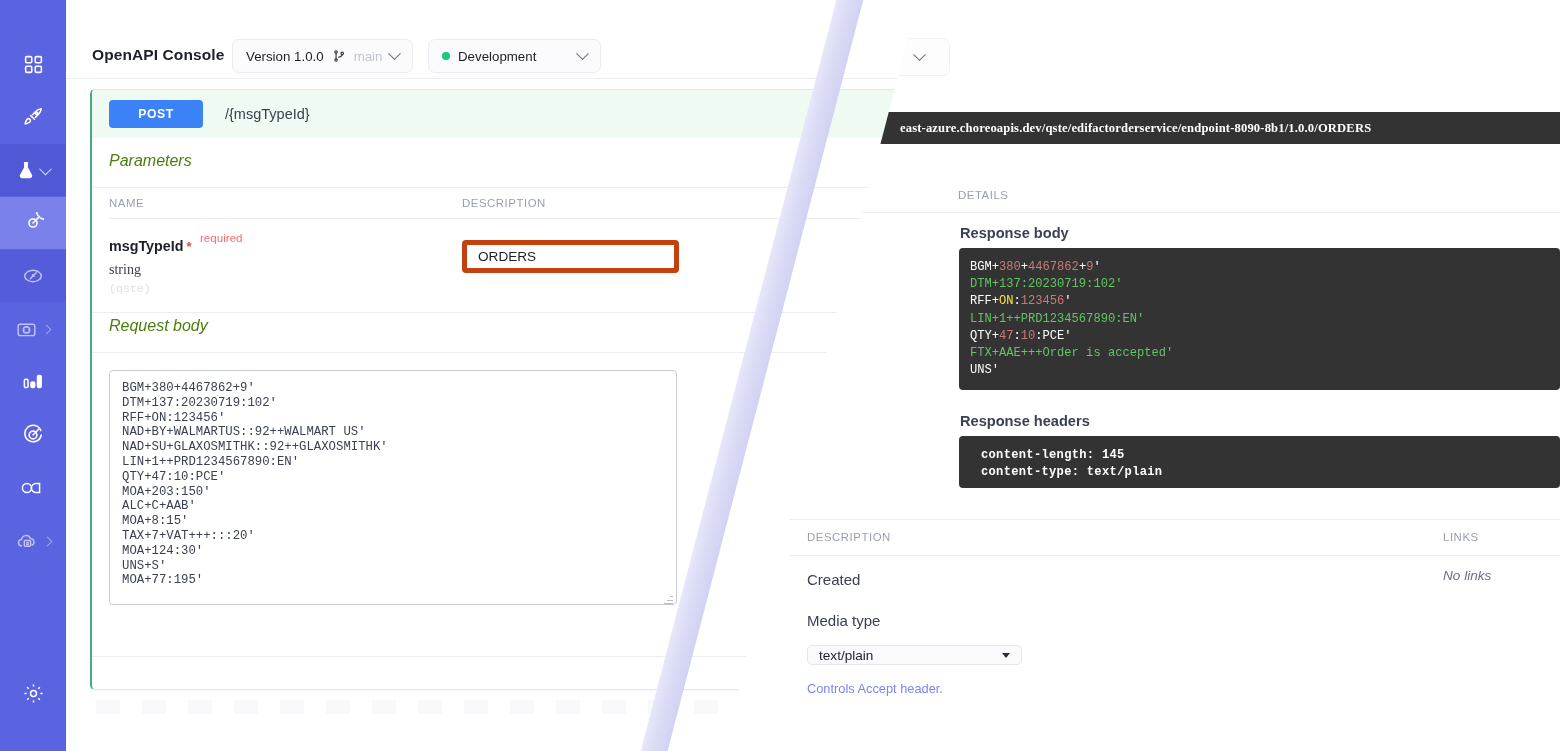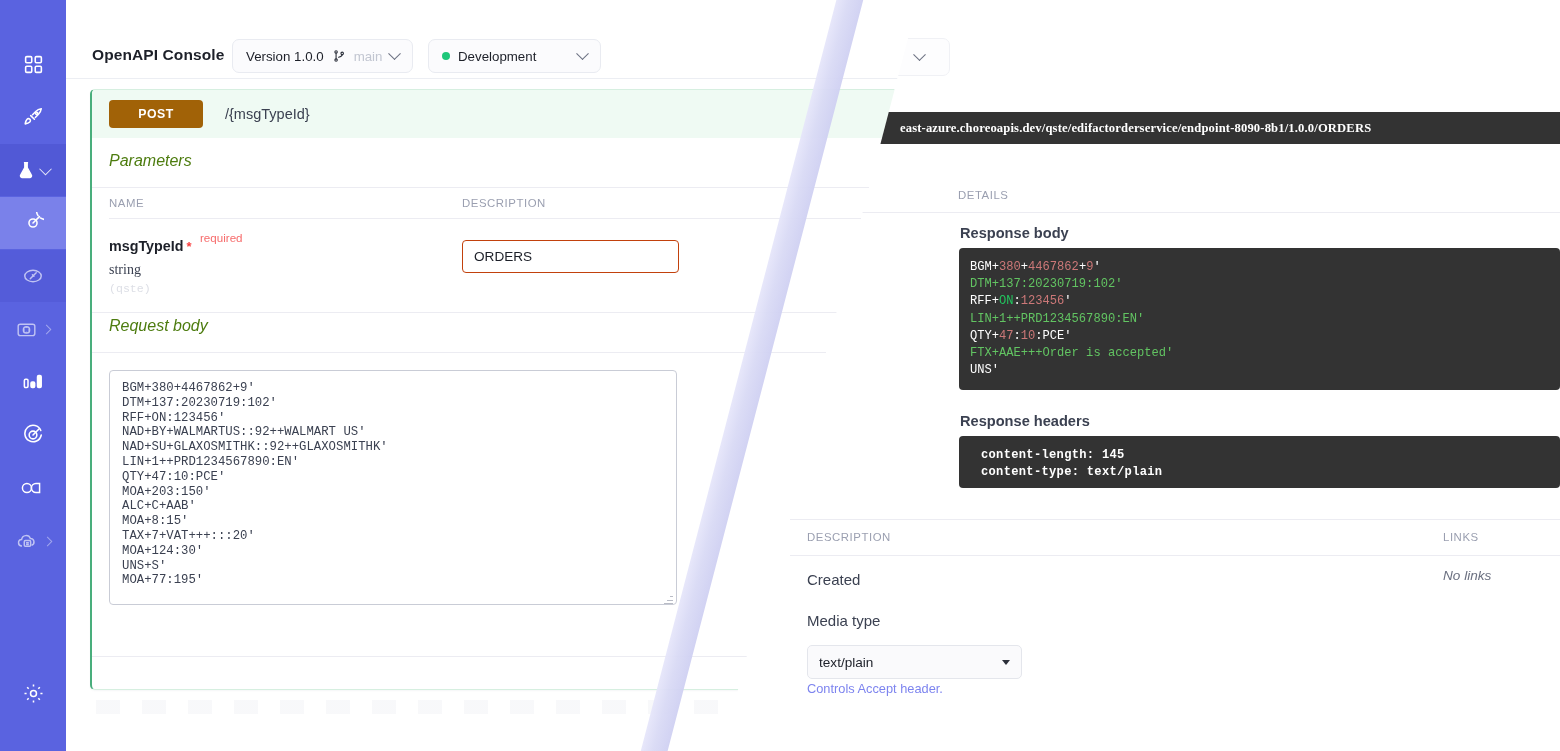--- a/index.html
+++ b/index.html
@@ -85,21 +85,21 @@
     border-left: 2px solid #49ae7c;
     border-radius: 5px;
     box-shadow: 0 1px 2px rgba(30,40,60,.045);
     overflow: hidden;
   }
   .op-head {
     position: absolute; left: 0; top: 0; width: 1440px; height: 48px;
     background: #effaf3; display: flex; align-items: center; padding-left: 17px; gap: 22px;
   }
   .post-btn {
-    width: 94px; height: 28px; border-radius: 4px; background: #a16207;
+    width: 94px; height: 28px; border-radius: 4px; background: #3b82f6;
     color: #ffffff; font-size: 12.3px; font-weight: 700; letter-spacing: .45px;
     display: flex; align-items: center; justify-content: center;
   }
   .op-path { font-size: 14.5px; color: #3b4151; font-weight: 400; }
 
   .sect-title {
     position: absolute; font-size: 16px; color: #4d7c0f; font-weight: 400; font-style: italic;
   }
   .hline { position: absolute; height: 1px; background: #ececf2; }
 
@@ -122,21 +122,21 @@
     font-family: Liberation Serif, serif;
   }
   .p-in {
     position: absolute; left: 17px; top: 192px;
     font-size: 11.6px; color: #dddfe6;
     font-family: "Liberation Mono", monospace;
   }
   .p-input {
     position: absolute; left: 370px; top: 150px;
     width: 217px; height: 33px;
-    border: 1px solid #c2410c; border-radius: 4px;
+    border: 5px solid #c2410c; border-radius: 4px;
     background: #ffffff; color: #1d2029;
     font-size: 13.6px; padding: 0 11px; outline: none;
     font-family: "Liberation Sans", sans-serif;
   }
   .req-ta {
     position: absolute; left: 17px; top: 280px;
     width: 568px; height: 235px;
     border: 1px solid #c9ccd6; border-radius: 4px;
     background: #ffffff; color: #3b4151;
     font-family: "Liberation Mono", monospace;
@@ -200,34 +200,34 @@
     position: absolute;
     background: #333333; border-radius: 4px;
     font-family: "Liberation Mono", monospace;
     font-size: 12.1px; line-height: 17.2px;
     padding: 11px 0 12px 0;
     white-space: pre;
   }
   .codeblk .ln { padding-left: 11px; color: #ffffff; }
   .tok-green { color: #62c462; }
   .tok-red   { color: #cc7878; }
-  .tok-org   { color: #22c55e; }
+  .tok-org   { color: #fde047; }
   .tok-white { color: #ffffff; }
   .hdrblk { color: #ffffff; font-weight: 700; }
   .hdrblk .ln { padding-left: 22px; letter-spacing: .3px; }
 
   .b-sec-lbl { position: absolute; font-size: 11.4px; color: #9a9fb0; letter-spacing: .55px; }
   .b-txt { position: absolute; font-size: 15px; color: #3b4151; }
   .b-nolinks {
     position: absolute; left: 1443px; top: 568px;
     font-size: 13.6px; color: #6b7080; font-style: italic;
   }
   .b-select {
     position: absolute; left: 807px; top: 645px;
-    width: 215px; height: 34px;
+    width: 215px; height: 20px;
     background: #fafafc; border: 1px solid #e4e6ec; border-radius: 5px;
     display: flex; align-items: center; padding: 0 11px;
   }
   .b-select-val { font-size: 13.6px; color: #1d2029; }
   .caret-dn {
     position: absolute; right: 11px;
     width: 0; height: 0;
     border-left: 4.5px solid transparent; border-right: 4.5px solid transparent;
     border-top: 5.5px solid #2b2f3a;
   }

